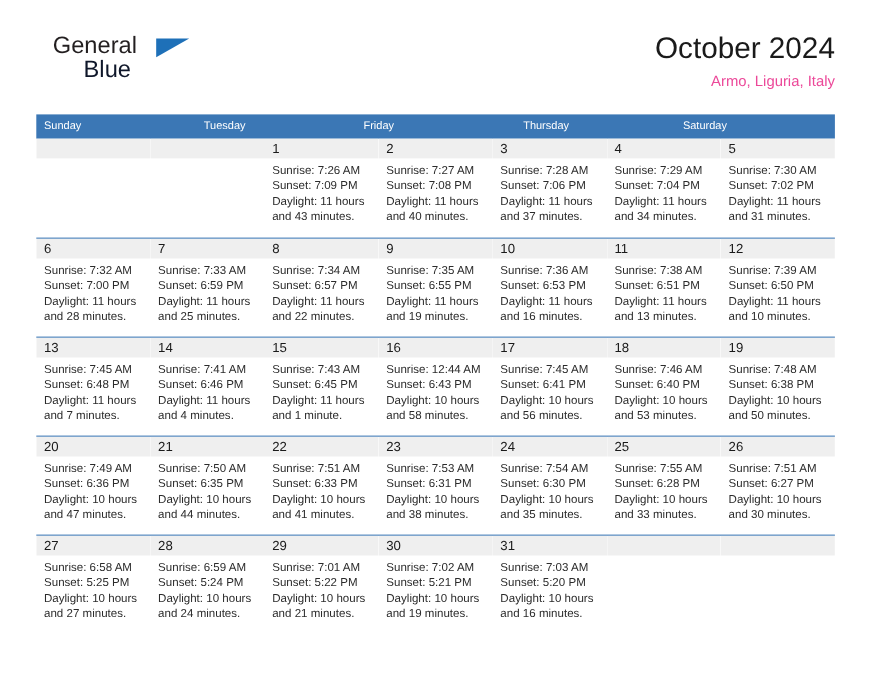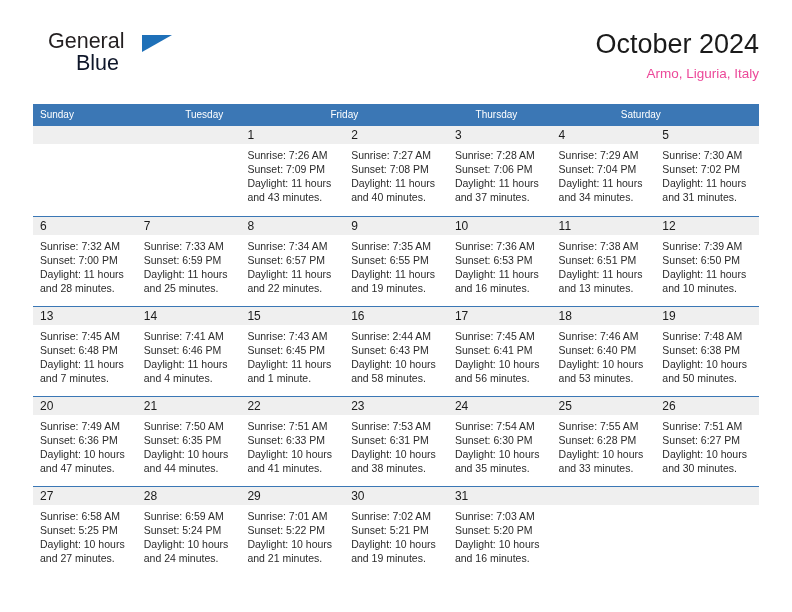--- a/index.html
+++ b/index.html
@@ -339,21 +339,21 @@
         <div class="day-info">
           <div>Sunrise: 7:43 AM</div>
           <div>Sunset: 6:45 PM</div>
           <div>Daylight: 11 hours</div>
           <div>and 1 minute.</div>
         </div>
       </div>
       <div class="day-cell">
         <div class="day-number">16</div>
         <div class="day-info">
-          <div>Sunrise: 2:44 AM</div>
+          <div>Sunrise: 12:44 AM</div>
           <div>Sunset: 6:43 PM</div>
           <div>Daylight: 10 hours</div>
           <div>and 58 minutes.</div>
         </div>
       </div>
       <div class="day-cell">
         <div class="day-number">17</div>
         <div class="day-info">
           <div>Sunrise: 7:45 AM</div>
           <div>Sunset: 6:41 PM</div>

